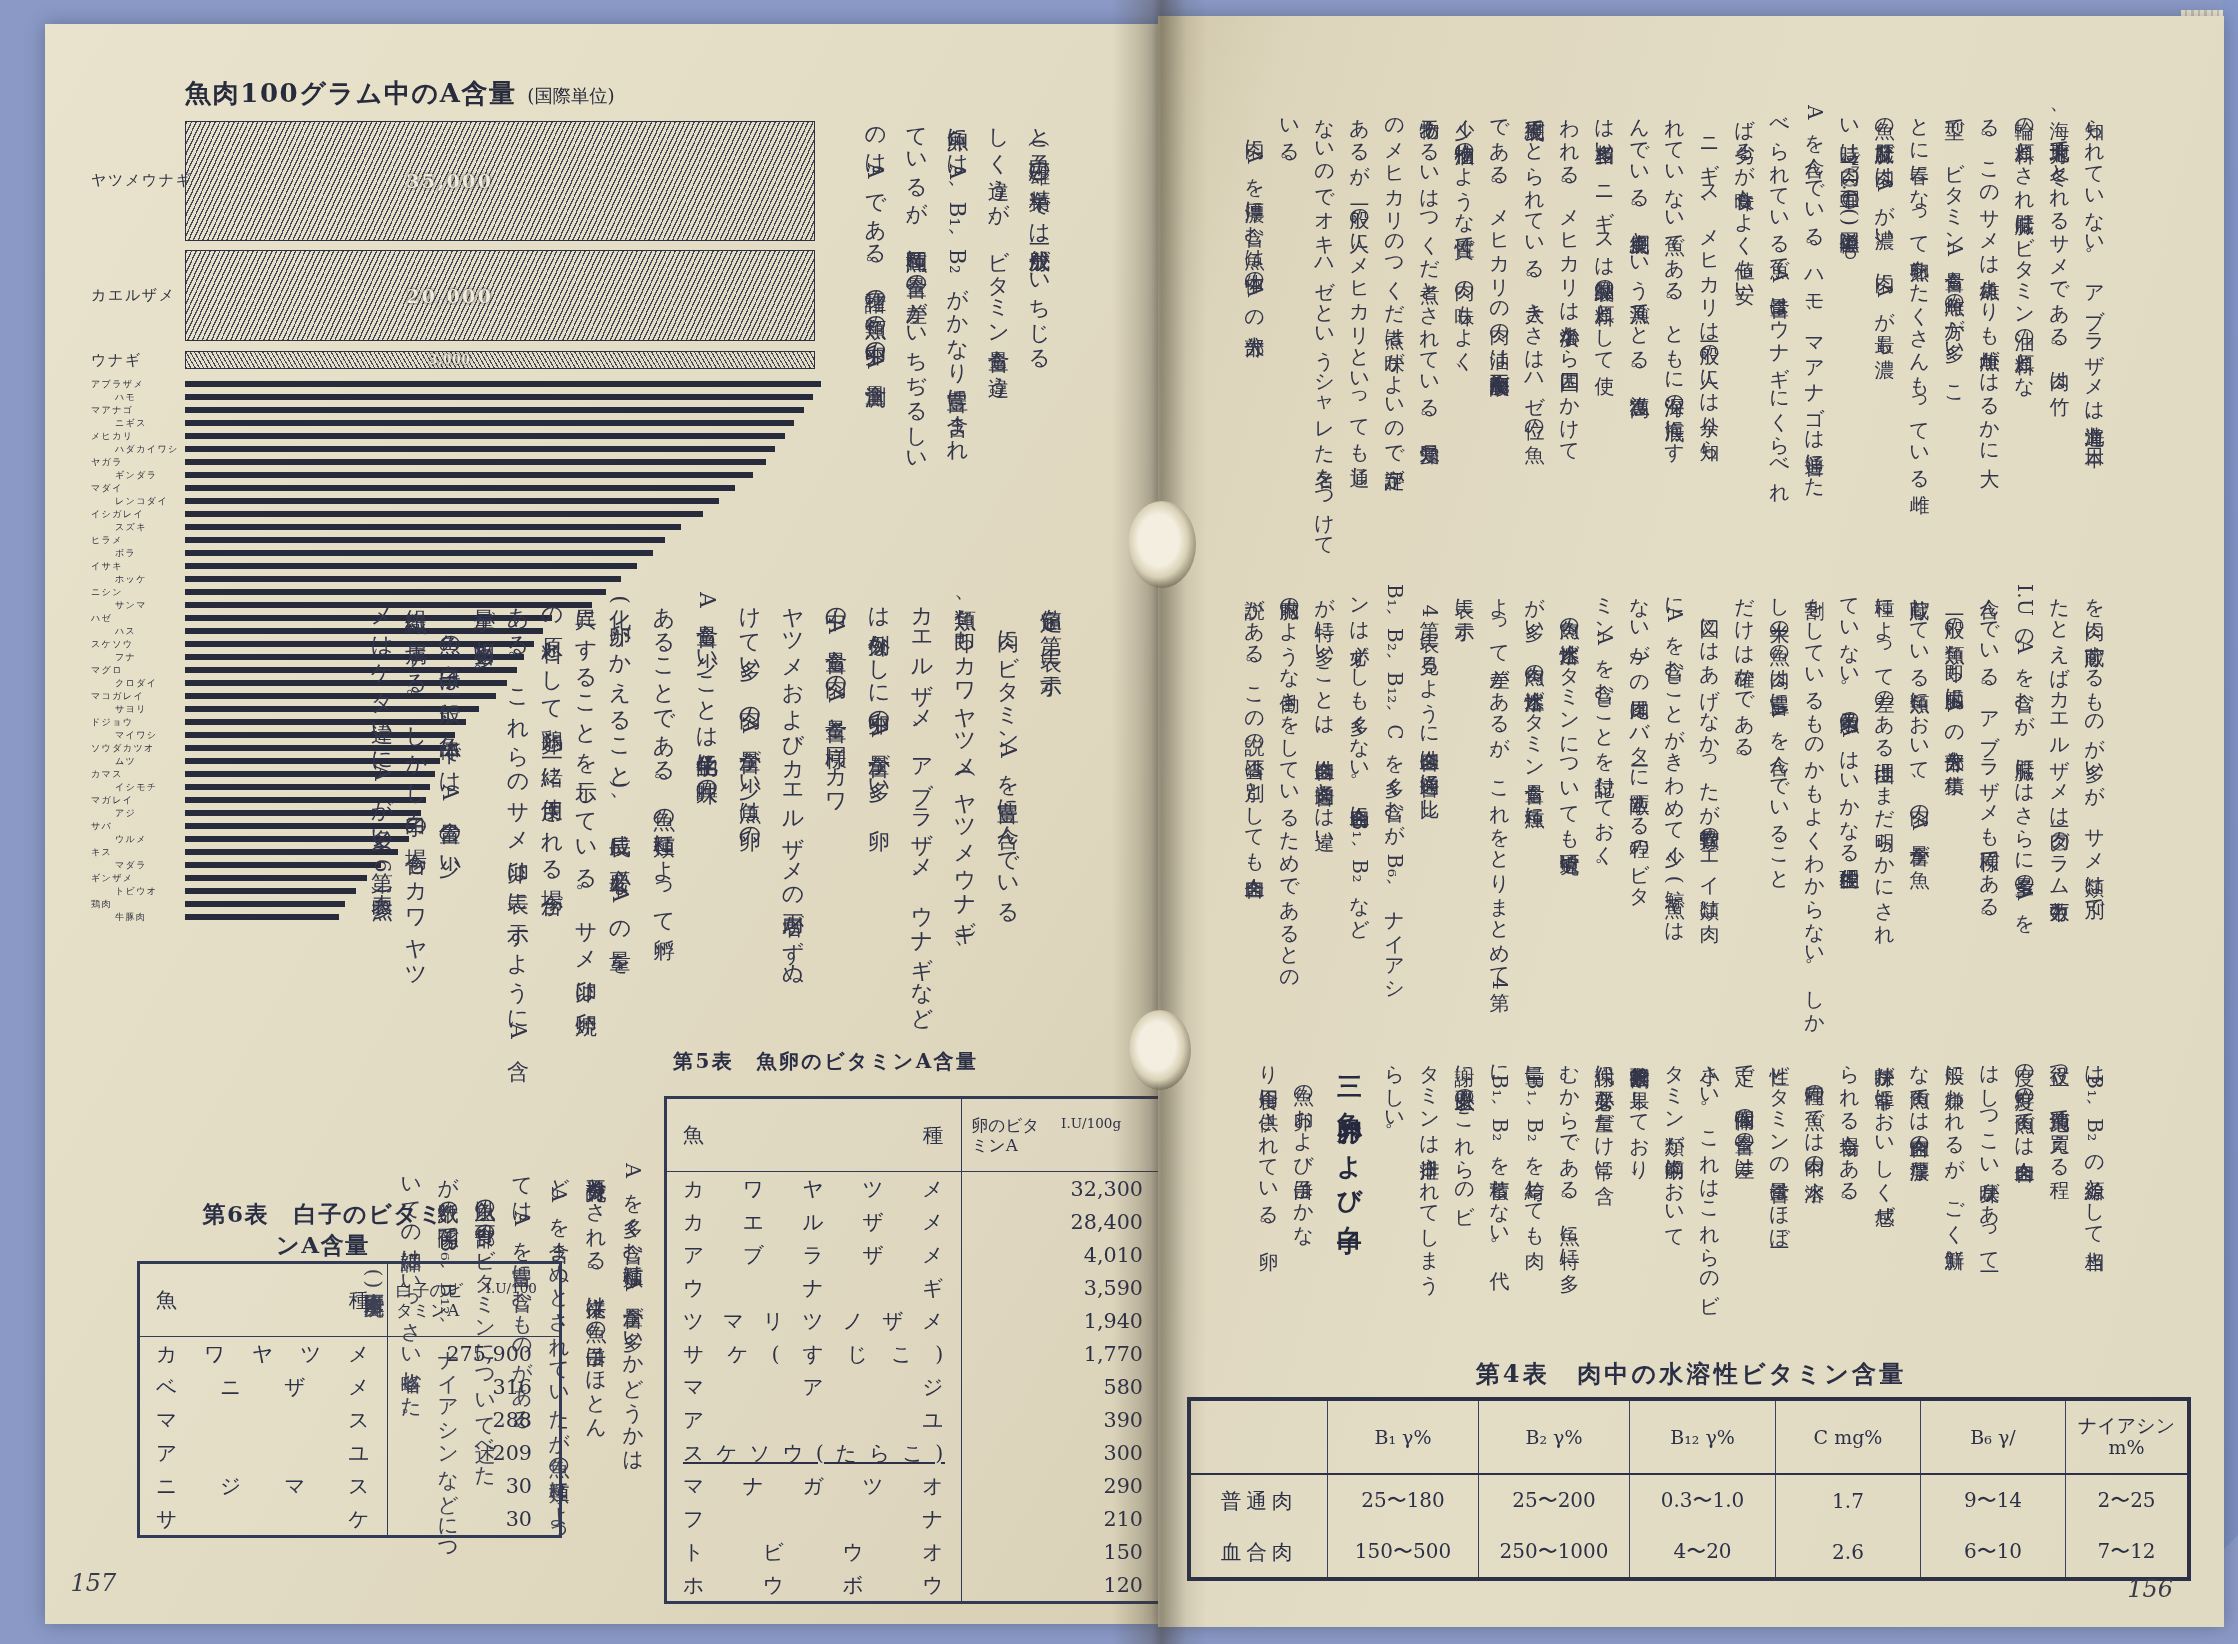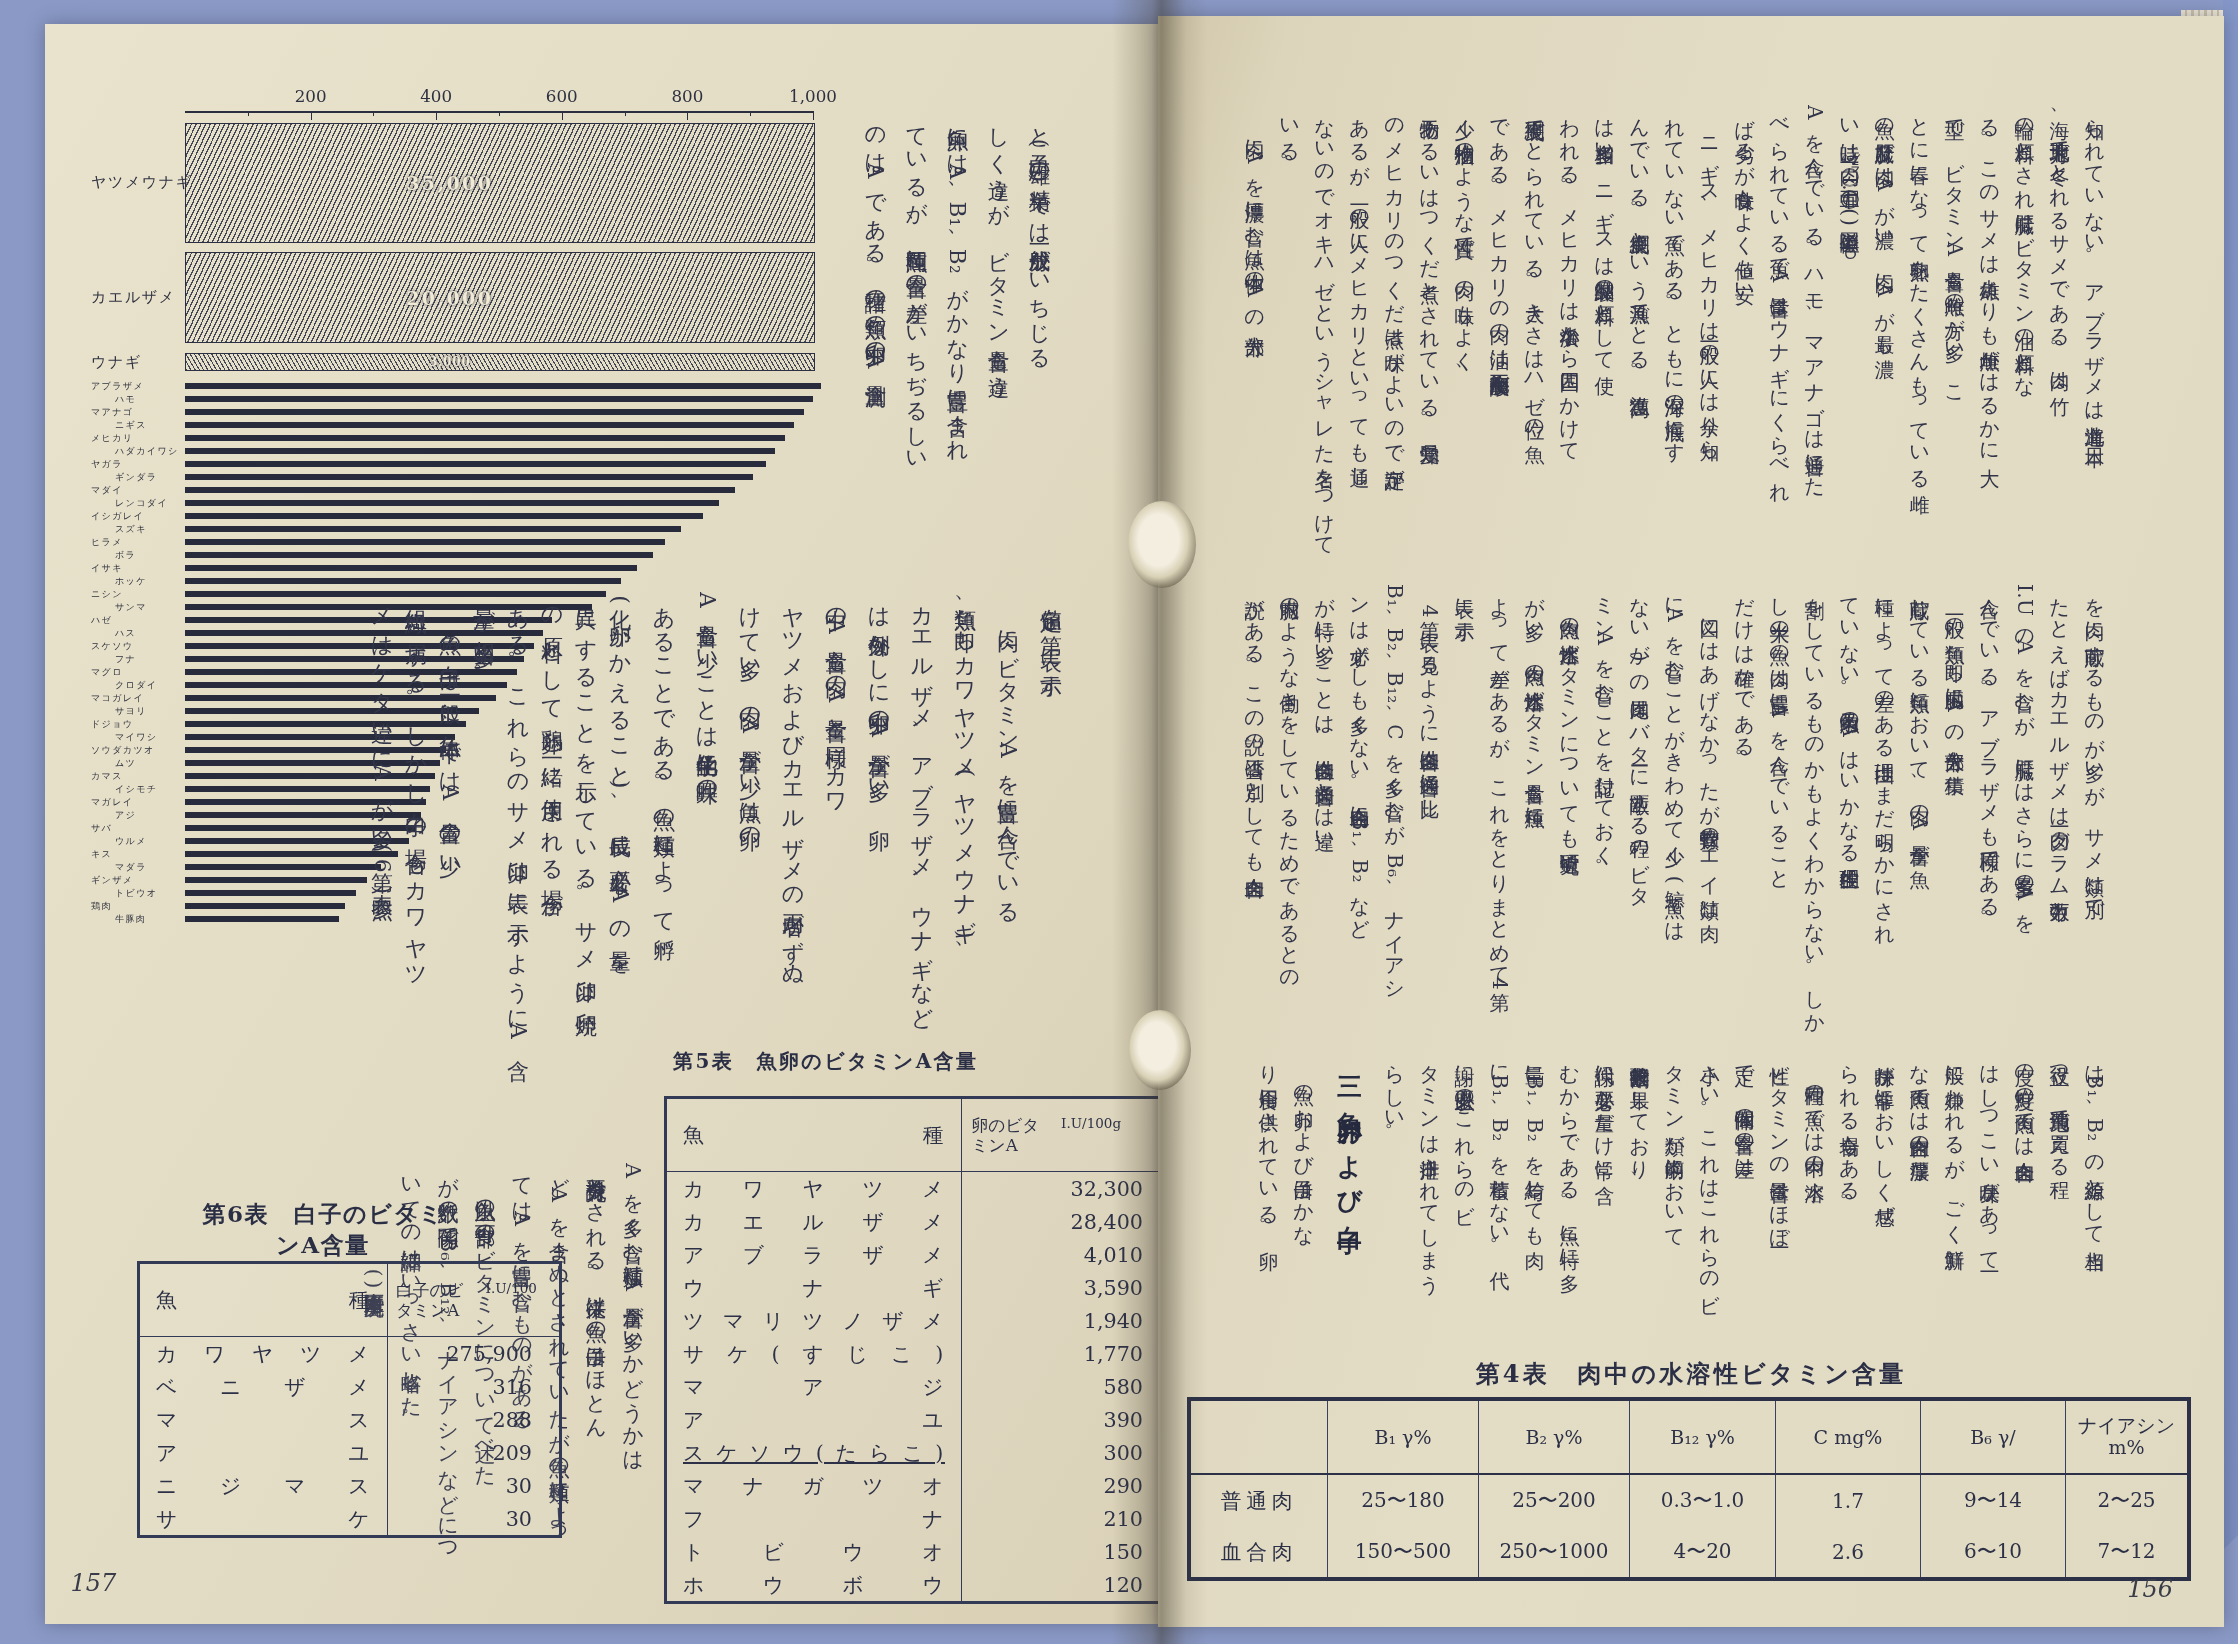--- a/index.html
+++ b/index.html
@@ -99,37 +99,24 @@
 
   <div class="fore-edge"></div>
   <div class="cover-right"></div>
   <div class="corner tl"></div>
   <div class="corner bl"></div>
   <div class="corner br"></div>
 
   <div class="page left">
 
     <div class="chart">
-      <div class="axis">
-          <span class="xtick-label" style="left: 20%;">200</span>
-          <span class="xtick-label" style="left: 40%;">400</span>
-          <span class="xtick-label" style="left: 60%;">600</span>
-          <span class="xtick-label" style="left: 80%;">800</span>
-          <span class="xtick-label" style="left: 100%;">1,000</span>
-          <i class="xtick minor" style="left: 10%;"></i>
-          <i class="xtick" style="left: 20%;"></i>
-          <i class="xtick minor" style="left: 30%;"></i>
-          <i class="xtick" style="left: 40%;"></i>
-          <i class="xtick minor" style="left: 50%;"></i>
-          <i class="xtick" style="left: 60%;"></i>
-          <i class="xtick minor" style="left: 70%;"></i>
-          <i class="xtick" style="left: 80%;"></i>
-          <i class="xtick minor" style="left: 90%;"></i>
-          <i class="xtick" style="left: 100%;"></i>
-        </div>
+      <div class="chart-title">
+        <span>魚肉100グラム中のA含量</span>
+        <span class="unit">(国際単位)</span>
+      </div>
 
       <div class="bigrow">
         <span class="blabel">ヤツメウナギ</span>
         <div class="btrack">
             <div class="bfill-big h1">
           <span class="bval">35,000</span>
         </div>
           </div>
       </div>
       <div class="bigrow">

